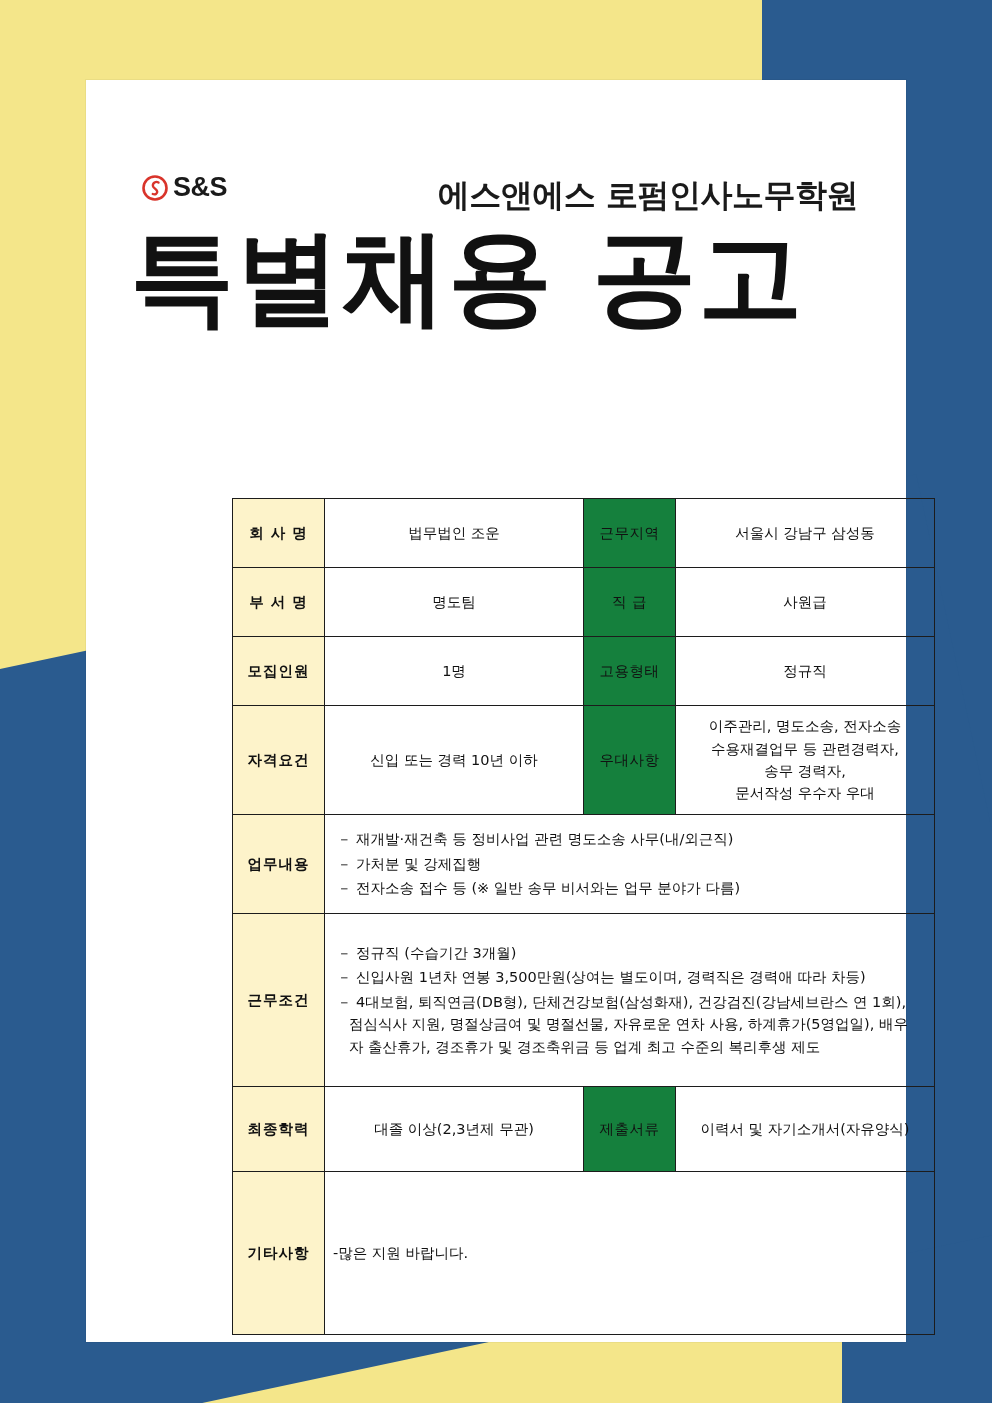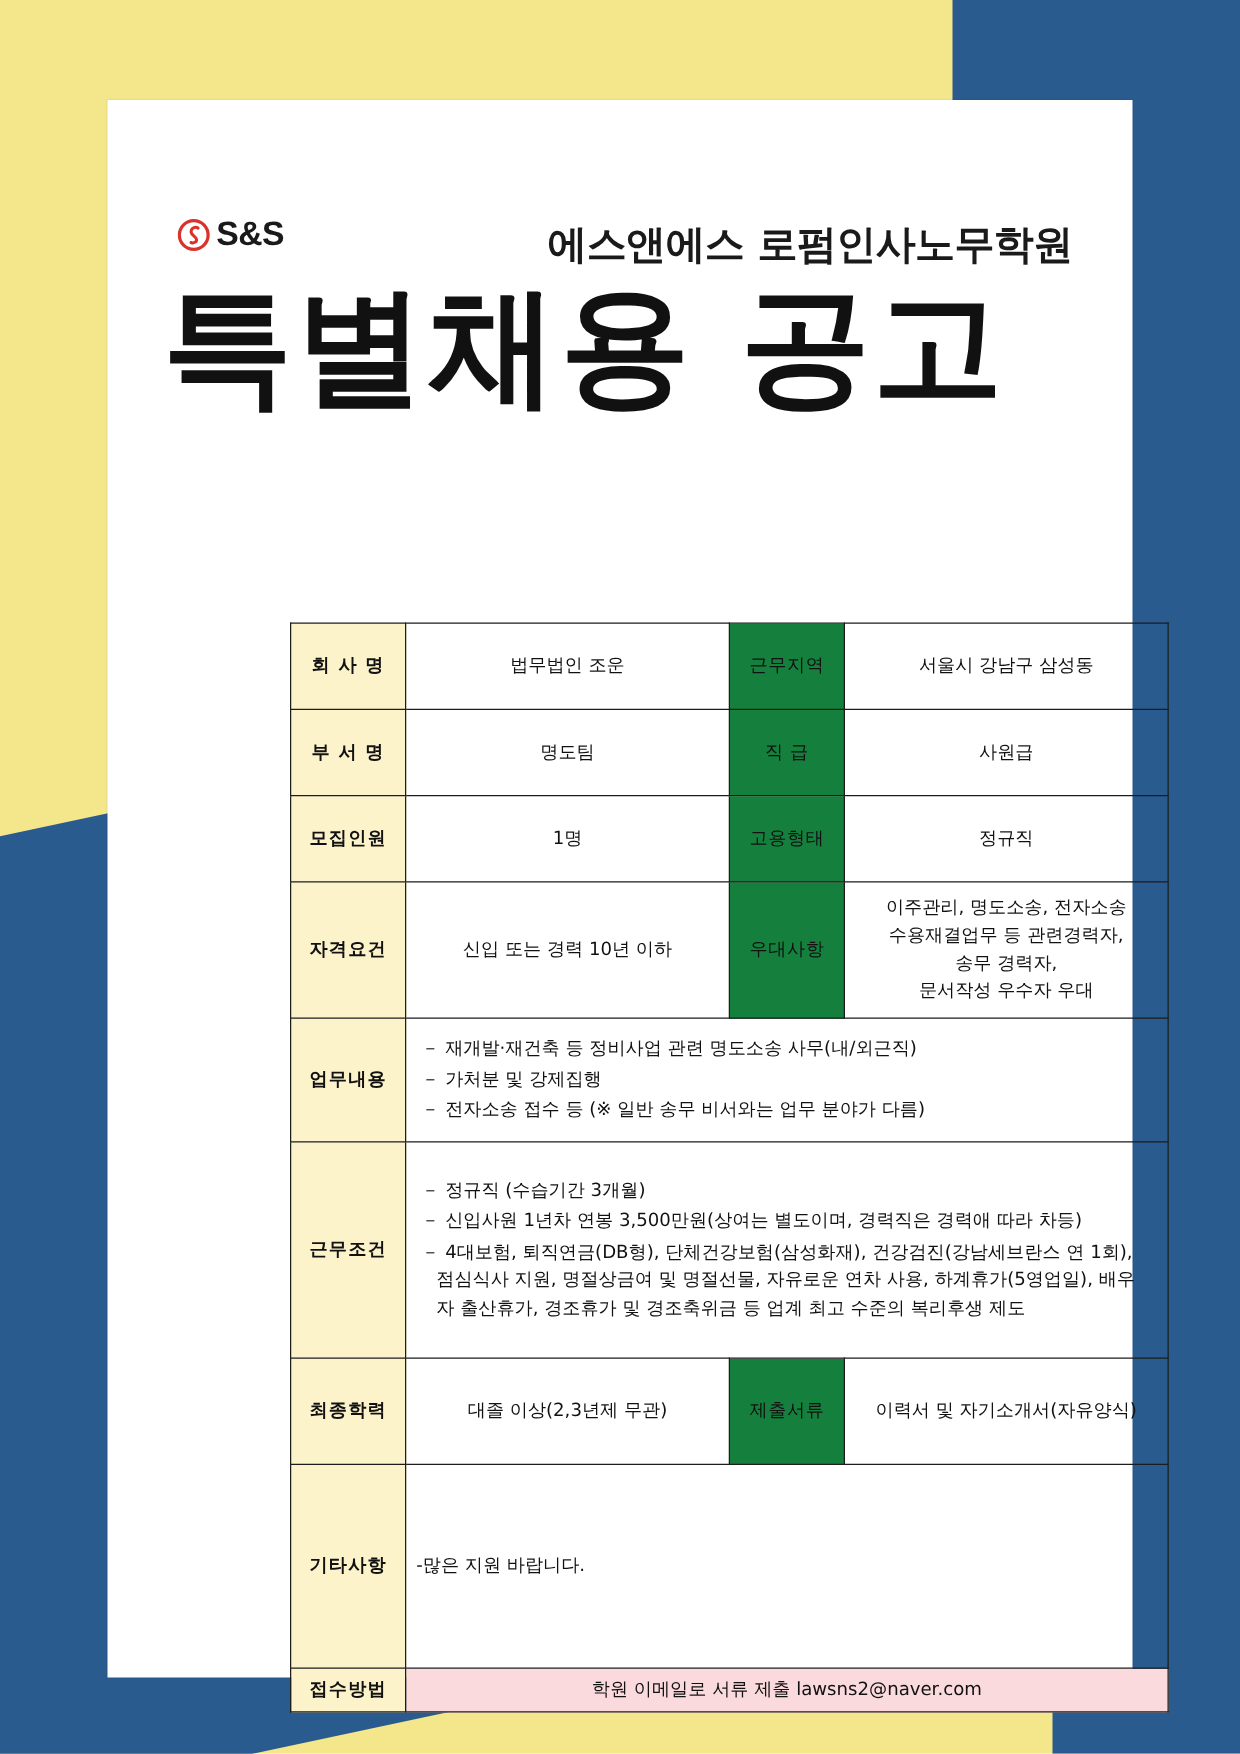--- a/index.html
+++ b/index.html
@@ -263,20 +263,16 @@
           <td class="val-c" style="height:72px">대졸 이상(2,3년제 무관)</td>
           <td class="lab2">제출서류</td>
           <td class="val-c">이력서 및 자기소개서(자유양식)</td>
         </tr>
 
         <tr>
           <td class="lab">기타사항</td>
           <td class="etc-cell" colspan="3">-많은 지원 바랍니다.</td>
         </tr>
 
-        <tr>
-          <td class="lab">접수방법</td>
-          <td class="submit" colspan="3">학원 이메일로 서류 제출 lawsns2@naver.com</td>
-        </tr>
       </tbody>
     </table>
   </div>
 </div>
 
 </body></html>

